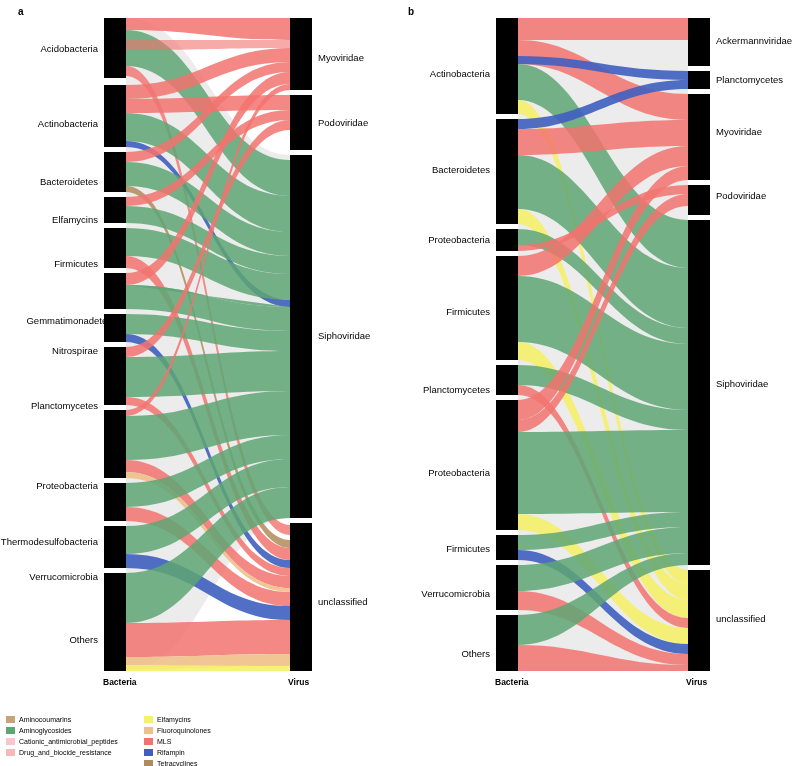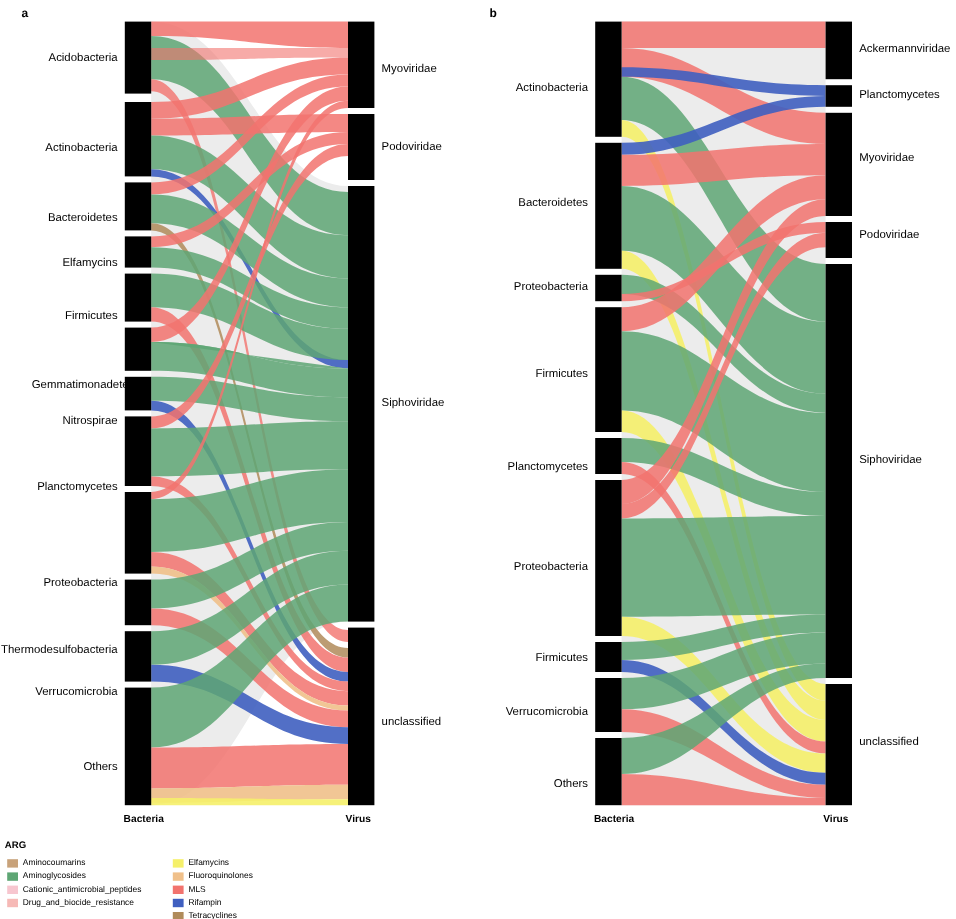--- a/index.html
+++ b/index.html
@@ -205,21 +205,20 @@
   <div class="node-label right" style="left:318px;top:126px;">Myoviridae</div>
   <div class="node-label right" style="left:318px;top:190px;">Podoviridae</div>
   <div class="node-label right" style="left:318px;top:378px;">Siphoviridae</div>
   <div class="node-label right" style="left:318px;top:613px;">unclassified</div>
 
   <div class="axis-label" style="left:97px;top:677px;">Bacteria</div>
   <div class="axis-label" style="left:288px;top:677px;">Virus</div>
 </div>
 
 <div class="legend">
-  <div class="legend-title">ARG</div>
 
   <div class="legend-col c1">
     <div class="legend-item">
       <span class="swatch" style="background:#c8a27a"></span>
       <span class="legend-text">Aminocoumarins</span>
     </div>
     <div class="legend-item">
       <span class="swatch" style="background:#5ea674"></span>
       <span class="legend-text">Aminoglycosides</span>
     </div>

